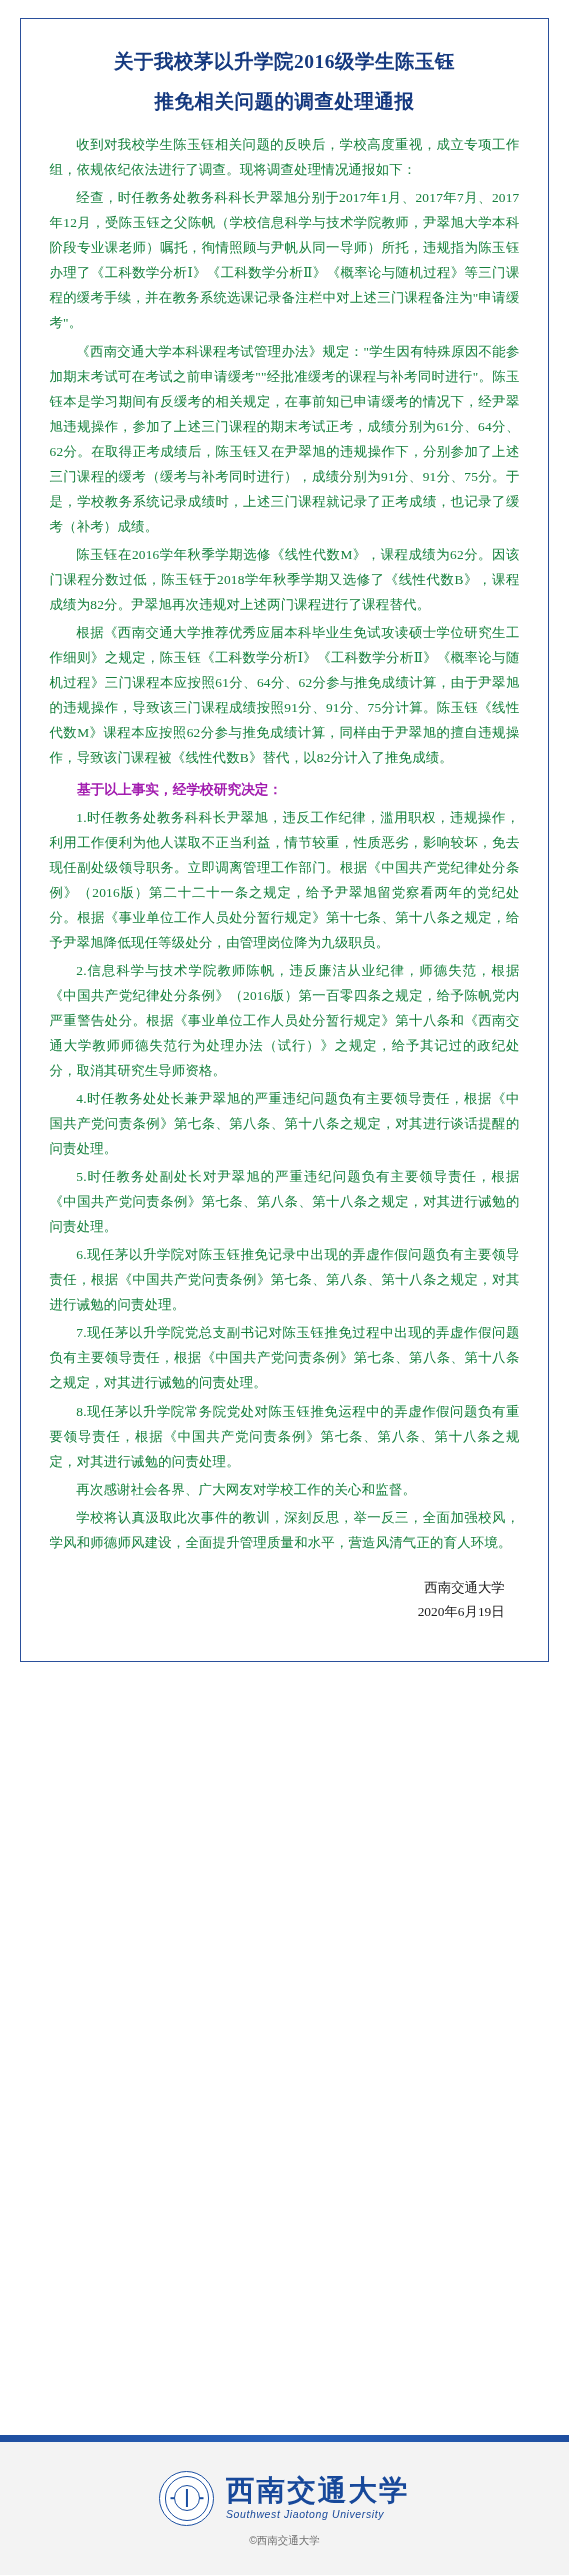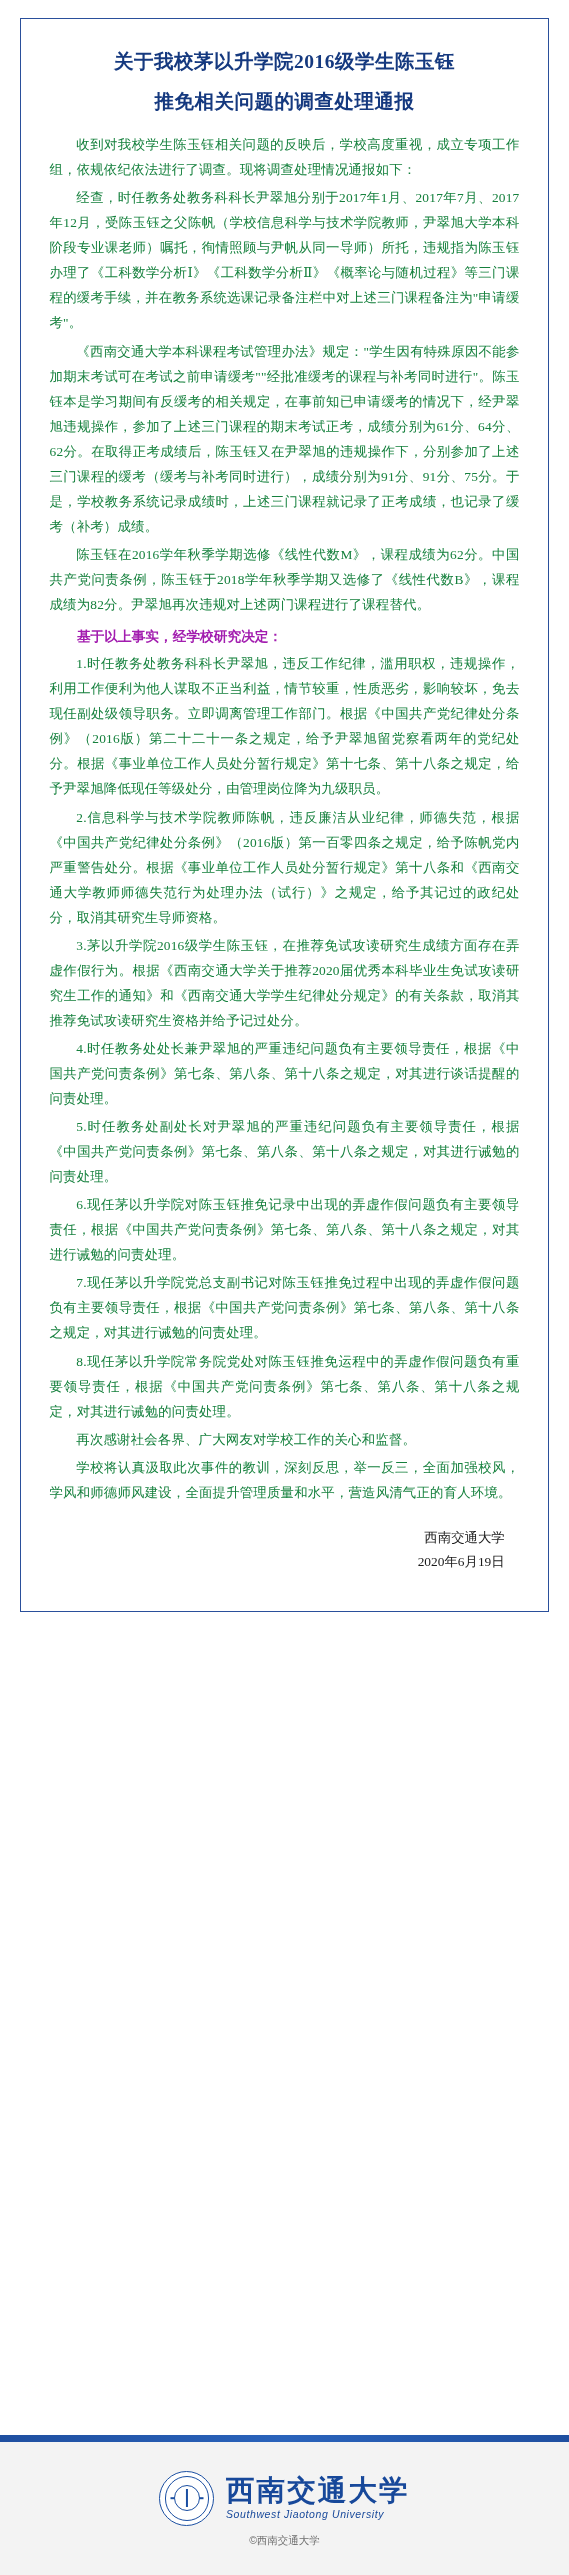--- a/index.html
+++ b/index.html
@@ -185,27 +185,27 @@
 
   <div class="doc-frame">
 
     <div class="title">关于我校茅以升学院2016级学生陈玉钰</div>
     <div class="title title-line2">推免相关问题的调查处理通报</div>
 
     <div class="body-text">
       <p>收到对我校学生陈玉钰相关问题的反映后，学校高度重视，成立专项工作组，依规依纪依法进行了调查。现将调查处理情况通报如下：</p>
       <p>经查，时任教务处教务科科长尹翠旭分别于2017年1月、2017年7月、2017年12月，受陈玉钰之父陈帆（学校信息科学与技术学院教师，尹翠旭大学本科阶段专业课老师）嘱托，徇情照顾与尹帆从同一导师）所托，违规指为陈玉钰办理了《工科数学分析Ⅰ》《工科数学分析Ⅱ》《概率论与随机过程》等三门课程的缓考手续，并在教务系统选课记录备注栏中对上述三门课程备注为"申请缓考"。</p>
       <p>《西南交通大学本科课程考试管理办法》规定："学生因有特殊原因不能参加期末考试可在考试之前申请缓考""经批准缓考的课程与补考同时进行"。陈玉钰本是学习期间有反缓考的相关规定，在事前知已申请缓考的情况下，经尹翠旭违规操作，参加了上述三门课程的期末考试正考，成绩分别为61分、64分、62分。在取得正考成绩后，陈玉钰又在尹翠旭的违规操作下，分别参加了上述三门课程的缓考（缓考与补考同时进行），成绩分别为91分、91分、75分。于是，学校教务系统记录成绩时，上述三门课程就记录了正考成绩，也记录了缓考（补考）成绩。</p>
-      <p>陈玉钰在2016学年秋季学期选修《线性代数M》，课程成绩为62分。中国共产党问责条例，陈玉钰于2018学年秋季学期又选修了《线性代数B》，课程成绩为82分。尹翠旭再次违规对上述两门课程进行了课程替代。</p>
+      <p>陈玉钰在2016学年秋季学期选修《线性代数M》，课程成绩为62分。因该门课程分数过低，陈玉钰于2018学年秋季学期又选修了《线性代数B》，课程成绩为82分。尹翠旭再次违规对上述两门课程进行了课程替代。</p>
+      <p>根据《西南交通大学推荐优秀应届本科毕业生免试攻读硕士学位研究生工作细则》之规定，陈玉钰《工科数学分析Ⅰ》《工科数学分析Ⅱ》《概率论与随机过程》三门课程本应按照61分、64分、62分参与推免成绩计算，由于尹翠旭的违规操作，导致该三门课程成绩按照91分、91分、75分计算。陈玉钰《线性代数M》课程本应按照62分参与推免成绩计算，同样由于尹翠旭的擅自违规操作，导致该门课程被《线性代数B》替代，以82分计入了推免成绩。</p>
 
       <div class="section-head">基于以上事实，经学校研究决定：</div>
 
       <p>1.时任教务处教务科科长尹翠旭，违反工作纪律，滥用职权，违规操作，利用工作便利为他人谋取不正当利益，情节较重，性质恶劣，影响较坏，免去现任副处级领导职务。立即调离管理工作部门。根据《中国共产党纪律处分条例》（2016版）第二十二十一条之规定，给予尹翠旭留党察看两年的党纪处分。根据《事业单位工作人员处分暂行规定》第十七条、第十八条之规定，给予尹翠旭降低现任等级处分，由管理岗位降为九级职员。</p>
       <p>2.信息科学与技术学院教师陈帆，违反廉洁从业纪律，师德失范，根据《中国共产党纪律处分条例》（2016版）第一百零四条之规定，给予陈帆党内严重警告处分。根据《事业单位工作人员处分暂行规定》第十八条和《西南交通大学教师师德失范行为处理办法（试行）》之规定，给予其记过的政纪处分，取消其研究生导师资格。</p>
-      <p>3.茅以升学院2016级学生陈玉钰，在推荐免试攻读研究生成绩方面存在弄虚作假行为。根据《西南交通大学关于推荐2020届优秀本科毕业生免试攻读研究生工作的通知》和《西南交通大学学生纪律处分规定》的有关条款，取消其推荐免试攻读研究生资格并给予记过处分。</p>
       <p>4.时任教务处处长兼尹翠旭的严重违纪问题负有主要领导责任，根据《中国共产党问责条例》第七条、第八条、第十八条之规定，对其进行谈话提醒的问责处理。</p>
       <p>5.时任教务处副处长对尹翠旭的严重违纪问题负有主要领导责任，根据《中国共产党问责条例》第七条、第八条、第十八条之规定，对其进行诫勉的问责处理。</p>
       <p>6.现任茅以升学院对陈玉钰推免记录中出现的弄虚作假问题负有主要领导责任，根据《中国共产党问责条例》第七条、第八条、第十八条之规定，对其进行诫勉的问责处理。</p>
       <p>7.现任茅以升学院党总支副书记对陈玉钰推免过程中出现的弄虚作假问题负有主要领导责任，根据《中国共产党问责条例》第七条、第八条、第十八条之规定，对其进行诫勉的问责处理。</p>
       <p>8.现任茅以升学院常务院党处对陈玉钰推免运程中的弄虚作假问题负有重要领导责任，根据《中国共产党问责条例》第七条、第八条、第十八条之规定，对其进行诫勉的问责处理。</p>
 
       <p>再次感谢社会各界、广大网友对学校工作的关心和监督。</p>
       <p>学校将认真汲取此次事件的教训，深刻反思，举一反三，全面加强校风，学风和师德师风建设，全面提升管理质量和水平，营造风清气正的育人环境。</p>
     </div>
 

